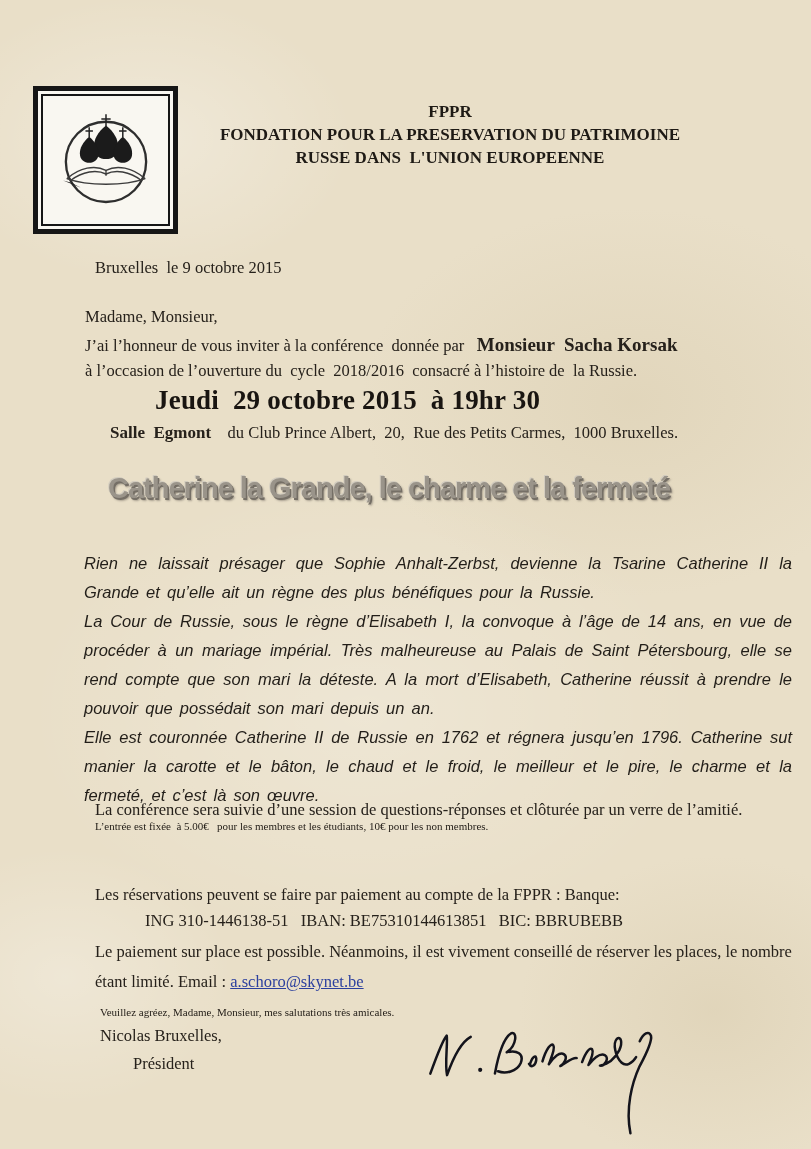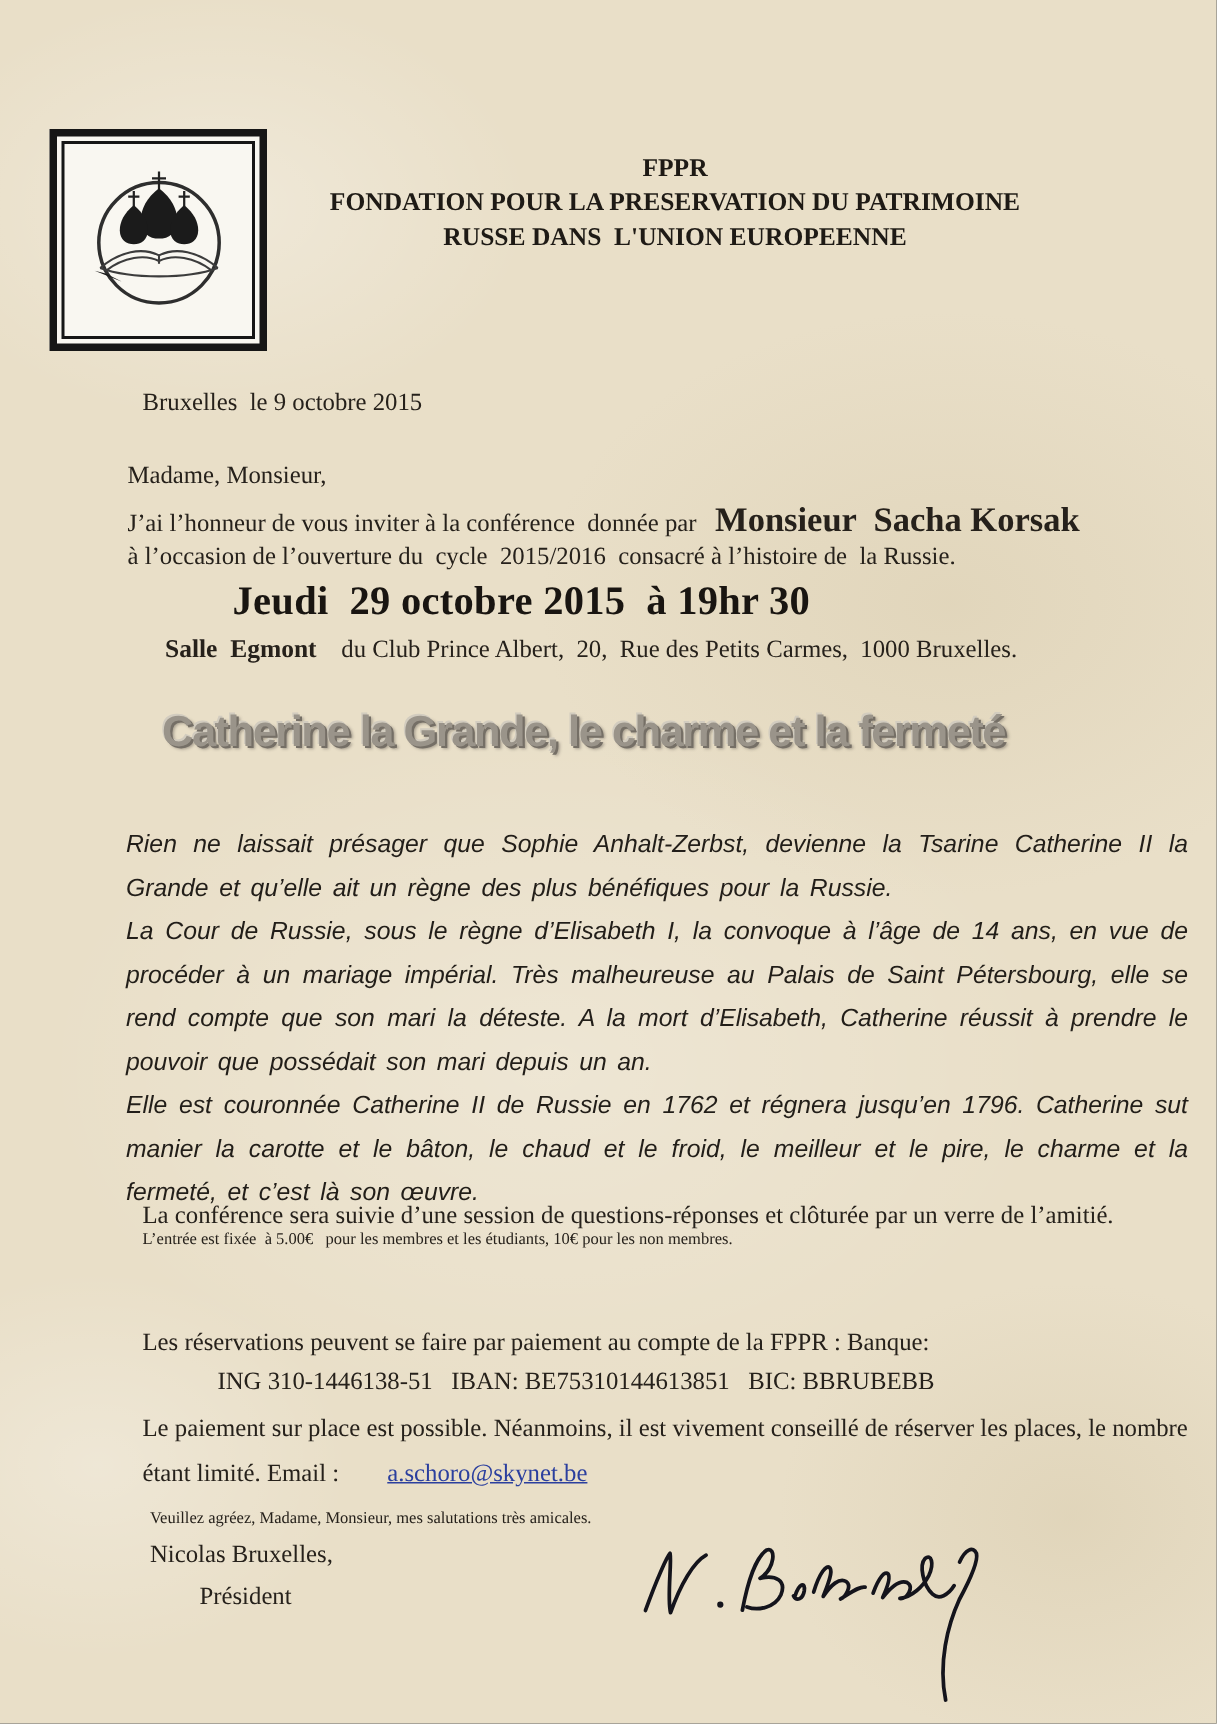--- a/index.html
+++ b/index.html
@@ -35,21 +35,21 @@
 
   
   .org-header {
     left:165px; top:100px; width:570px; text-align:center;
     font-weight:bold; font-size:17px; line-height:23px; color:#1e1a15;
   }
 
   .dateline   { left:95px;  top:258px; font-size:16.5px; }
   .salutation { left:85px;  top:307px; font-size:16.5px; }
   .invite     { left:85px;  top:334px; font-size:16.5px; }
-  .invite strong { font-size:23px;margin-top:19px; }
+  .invite strong { font-size:19px;margin-top:19px; }
   .occasion   { left:85px;  top:361px; font-size:16.5px; }
   .event-datetime {
     left:155px; top:385px; font-size:27px; font-weight:bold; color:#191511;
     letter-spacing:0.2px;
   }
   .venue { left:110px; top:423px; font-size:16.5px; }
   .venue strong { font-size:17px; }
 
   .lecture-title {
     left:108px; top:472px; width:640px;
@@ -67,21 +67,21 @@
     font-size:16.5px; line-height:29px;
     text-align:justify; color:#221e19; word-spacing:2.5px;
   }
   .abstract p { margin:0; }
 
   .conference-note { left:95px; top:795px; width:700px; font-size:16.5px; line-height:30px; }
   .pricing     { left:95px;  top:820px; font-size:11px; }
   .reservation { left:95px;  top:885px; font-size:16.5px; }
   .bank        { left:145px; top:911px; font-size:16.5px; }
   .payment     { left:95px;  top:937px; width:702px; font-size:16.5px; line-height:30px; }
-  .payment a   { color:#2b3f9e; text-decoration:underline;margin-left:28px; }
+  .payment a   { color:#2b3f9e; text-decoration:underline; }
 
   .valediction  { left:100px; top:1006px;  font-size:11px; }
   .signer-name  { left:100px; top:1026px; font-size:16.5px; }
   .signer-title { left:100px; top:1054px; font-size:16.5px;margin-left:33px; }
 
   .signature { left:418px; top:1008px; width:250px; height:138px; transform:rotate(-2deg); }
   .signature svg { width:100%; height:100%; }
 </style>
 </head>
 <body>
@@ -118,21 +118,21 @@
     <div class="line">FPPR</div>
     <div class="line">FONDATION POUR LA PRESERVATION DU PATRIMOINE</div>
     <div class="line">RUSSE DANS  L'UNION EUROPEENNE</div>
   </div>
 
   <div class="abs line dateline">Bruxelles  le 9 octobre 2015</div>
   <div class="abs line salutation">Madame, Monsieur,</div>
 
   <div class="abs line invite"><span>J’ai l’honneur de vous inviter à la conférence  donnée par   </span><strong>Monsieur  Sacha Korsak</strong></div>
 
-  <div class="abs line occasion">à l’occasion de l’ouverture du  cycle  2015/2016  consacré à l’histoire de  la Russie.</div>
+  <div class="abs line occasion">à l’occasion de l’ouverture du  cycle  2018/2016  consacré à l’histoire de  la Russie.</div>
 
   <div class="abs line event-datetime">Jeudi  29 octobre 2015  à 19hr 30</div>
 
   <div class="abs line venue"><strong>Salle  Egmont</strong><span>    du Club Prince Albert,  20,  Rue des Petits Carmes,  1000 Bruxelles.</span></div>
 
   <div class="abs lecture-title">Catherine la Grande, le charme et la fermeté</div>
 
   <div class="abs abstract">
     <p>Rien ne laissait présager que Sophie Anhalt-Zerbst, devienne la Tsarine Catherine II la Grande et  qu’elle ait un  règne des plus bénéfiques pour la Russie.</p>
     <p>La Cour de Russie, sous le règne d’Elisabeth I, la convoque à l’âge de 14 ans, en vue de procéder à un mariage impérial. Très malheureuse au Palais de Saint Pétersbourg, elle se rend compte que son mari la déteste. A la mort d’Elisabeth, Catherine réussit à prendre le pouvoir que possédait son mari depuis un an.</p>

